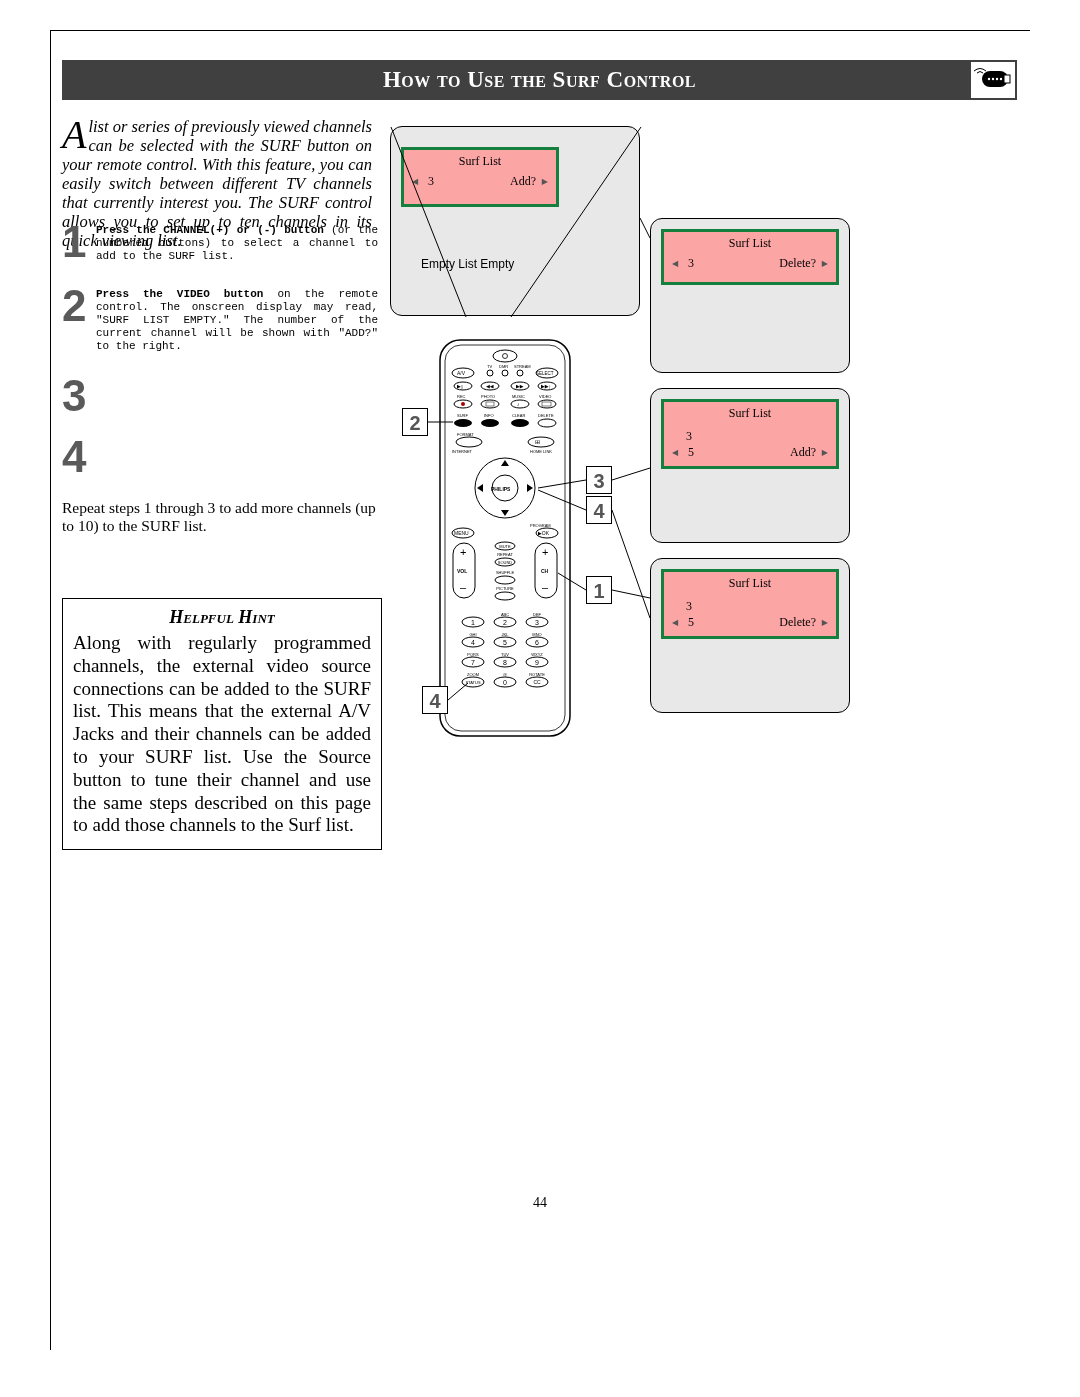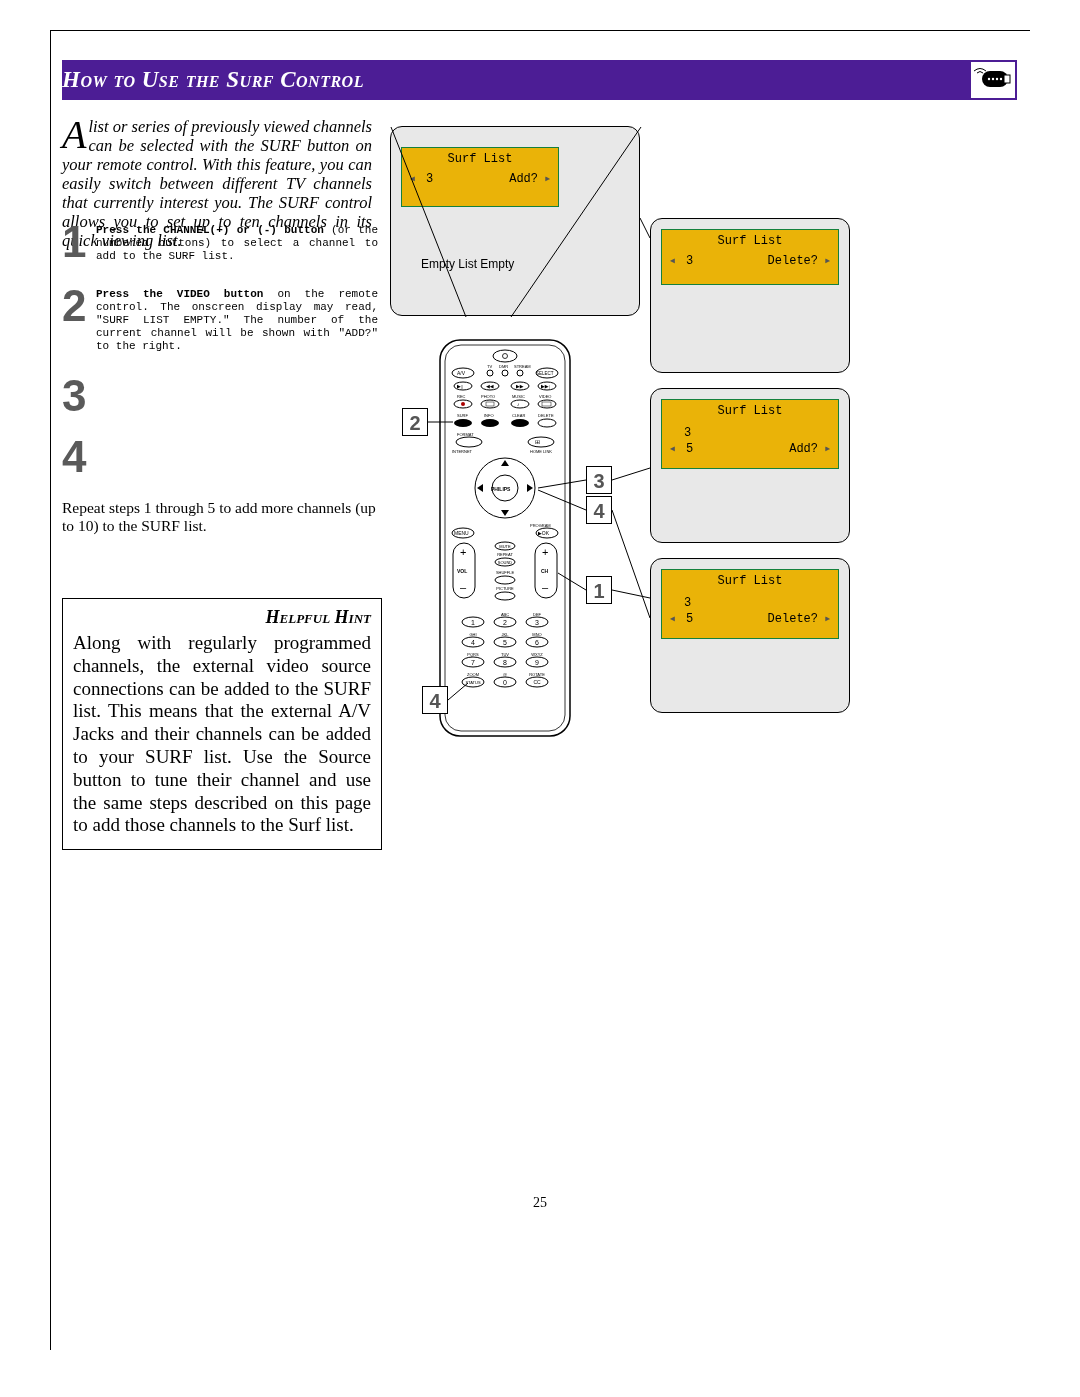--- a/index.html
+++ b/index.html
@@ -20,29 +20,28 @@
     border: 1px solid #000;
     border-right: none;
     border-bottom: none;
   }
   .title-bar {
     position: absolute;
     left: 62px;
     top: 60px;
     width: 955px;
     height: 40px;
-    background: #4c1d95;
+    background: #404040;
     color: #fff;
     font-weight: bold;
     font-size: 23px;
-    text-align: left;
+    text-align: center;
     line-height: 40px;
     font-variant: small-caps;
     letter-spacing: 0.5px;
-    font-style: italic;
   }
   .remote-icon-box {
     position: absolute;
     right: 65px;
     top: 62px;
     width: 44px;
     height: 36px;
     background: #fff;
     display: flex;
     align-items: center;
@@ -103,21 +102,21 @@
     left: 62px;
     top: 598px;
     width: 320px;
     border: 1px solid #000;
     padding: 8px 10px 12px 10px;
   }
   .hint-title {
     font-style: italic;
     font-weight: bold;
     font-variant: small-caps;
-    text-align: right;
+    text-align: center;
     font-size: 18px;
     margin-bottom: 4px;
   }
   .hint-text {
     font-size: 19px;
     line-height: 1.2;
     text-align: justify;
   }
   .diagram {
     position: absolute;
@@ -127,23 +126,23 @@
     height: 620px;
   }
   .tv-screen {
     position: absolute;
     border: 1.5px solid #000;
     border-radius: 12px;
     background: #e8e8e8;
   }
   .osd {
     position: absolute;
-    border: 1px solid #15803d;
-    background: #eab308;
-    font-family: Liberation Mono, monospace;
+    border: 3px solid #15803d;
+    background: #fca5a5;
+    font-family: Liberation Serif, serif;
     font-size: 12px;
   }
   .osd-title {
     text-align: center;
     padding: 4px 0 6px 0;
   }
   .osd-row {
     display: flex;
     justify-content: space-between;
     padding: 2px 8px;
@@ -216,21 +215,21 @@
   <div class="step">
     <div class="step-num">2</div>
     <div class="step-text"><b>Press the VIDEO button</b> on the remote control.  The onscreen display may read, "SURF LIST EMPTY." The number of the current channel will be shown with "ADD?" to the right.</div>
   </div>
   <div class="step">
     <div class="step-num">3</div>
   </div>
   <div class="step">
     <div class="step-num">4</div>
   </div>
-  <div class="repeat">Repeat steps 1 through 5 to add more channels (up to 10) to the SURF list.</div>
+  <div class="repeat">Repeat steps 1 through 3 to add more channels (up to 10) to the SURF list.</div>
 </div>
 
 <div class="hint-box">
   <div class="hint-title">Helpful Hint</div>
   <div class="hint-text">Along with regularly programmed channels, the external video source connections can be added to the SURF list.  This means that the external A/V Jacks and their channels can be added to your SURF list.  Use the Source button to tune their channel and use the same steps described on this page to add those channels to the Surf list.</div>
 </div>
 
 <div class="diagram">
 
   <div class="tv-screen" style="left:0; top:8px; width:250px; height:190px;">
@@ -455,13 +454,13 @@
 
     <line x1="250" y1="100" x2="260" y2="120" class="lead"></line>
 
     <line x1="222" y1="362" x2="260" y2="350" class="lead"></line>
     <line x1="222" y1="392" x2="260" y2="500" class="lead"></line>
     <line x1="222" y1="472" x2="260" y2="480" class="lead"></line>
   </svg>
 
 </div>
 
-<div class="page-num">25</div>
+<div class="page-num">44</div>
 
 </body></html>

